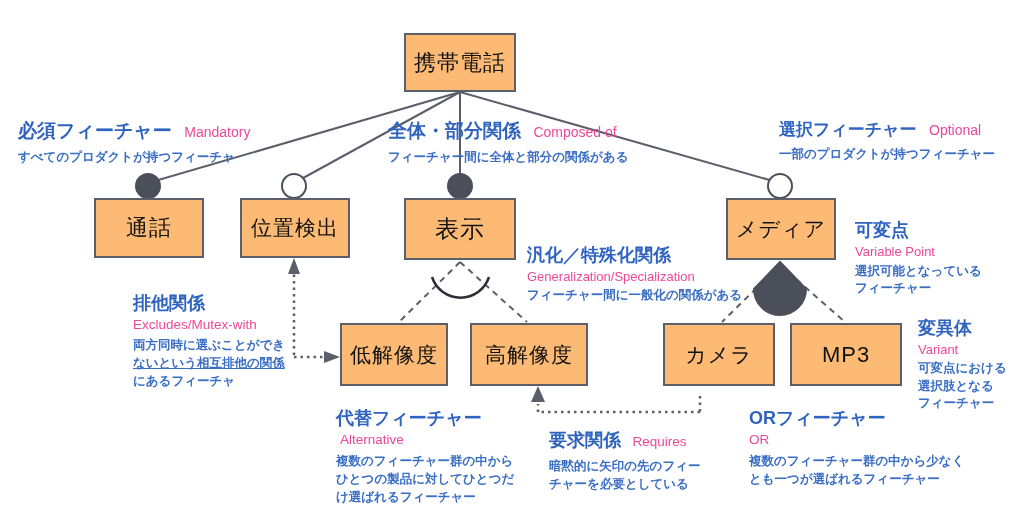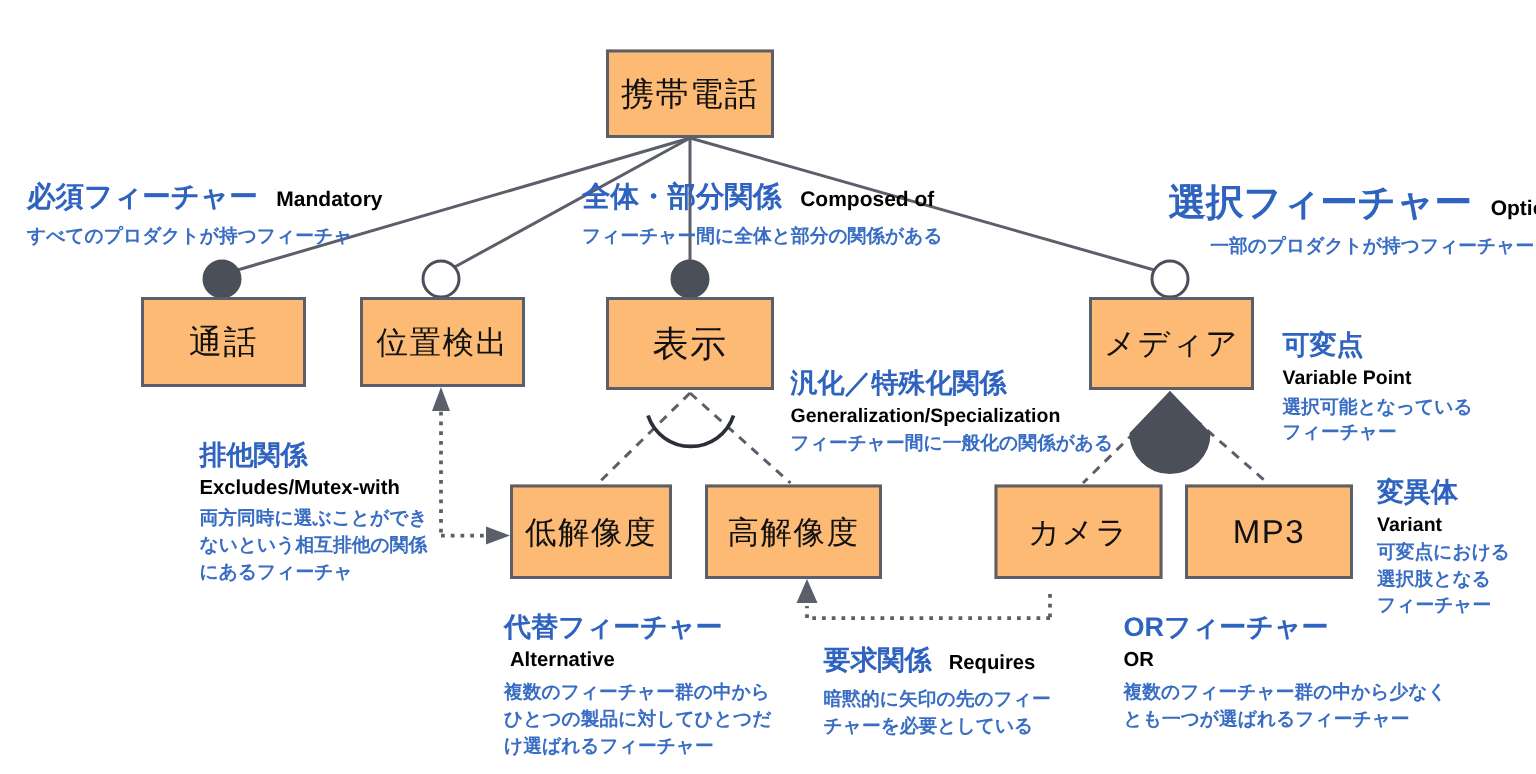--- a/index.html
+++ b/index.html
@@ -14,21 +14,21 @@
   .node{
     position:absolute;box-sizing:border-box;
     border:2px solid #5a5f6a;background:#fdba74;
     display:flex;align-items:center;justify-content:center;
     color:#111111;letter-spacing:1px;
   }
   .node span{display:block;}
 
   .lg{position:absolute;color:#2f63c0;}
   .lg .ttl{font-weight:bold;color:#2f63c0;}
-  .lg .en{color:#000000;font-weight:bold;}
+  .lg .en{color:#ec4899;font-weight:normal;}
   .lg .desc{color:#3a6ec4;font-weight:bold;}
 </style>
 </head>
 <body>
 
 <div id="canvas">
 
   <svg class="svg-layer" viewBox="0 0 1024 516" xmlns="http://www.w3.org/2000/svg">
 
     <g stroke="#5a5f6a" stroke-width="2" fill="none">
@@ -117,21 +117,21 @@
   <div class="lg" style="left:388px;top:118px;">
     <div style="white-space:nowrap;">
       <span class="ttl" style="font-size:19px;">全体・部分関係</span>
       <span class="en" style="font-size:14px;margin-left:8px;">Composed of</span>
     </div>
     <div class="desc" style="font-size:12.5px;margin-top:5px;">フィーチャー間に全体と部分の関係がある</div>
   </div>
 
   <div class="lg" style="left:779px;top:118px;">
     <div style="white-space:nowrap;">
-      <span class="ttl" style="font-size:25px;">選択フィーチャー</span>
+      <span class="ttl" style="font-size:17px;">選択フィーチャー</span>
       <span class="en" style="font-size:14px;margin-left:8px;">Optional</span>
     </div>
     <div class="desc" style="font-size:12.5px;margin-top:5px;text-align:center;">一部のプロダクトが持つフィーチャー</div>
   </div>
 
   <div class="lg" style="left:855px;top:218px;">
     <div class="ttl" style="font-size:18px;">可変点</div>
     <div class="en" style="font-size:13px;margin-top:2px;">Variable Point</div>
     <div class="desc" style="font-size:12.5px;margin-top:4px;line-height:1.35;">選択可能となっている</div>
     <div class="desc" style="font-size:12.5px;line-height:1.35;">フィーチャー</div>
@@ -140,21 +140,21 @@
   <div class="lg" style="left:527px;top:243px;">
     <div class="ttl" style="font-size:18px;">汎化／特殊化関係</div>
     <div class="en" style="font-size:13px;margin-top:2px;">Generalization/Specialization</div>
     <div class="desc" style="font-size:12.5px;margin-top:3px;">フィーチャー間に一般化の関係がある</div>
   </div>
 
   <div class="lg" style="left:133px;top:291px;">
     <div class="ttl" style="font-size:18px;">排他関係</div>
     <div class="en" style="font-size:13.5px;margin-top:2px;">Excludes/Mutex-with</div>
     <div class="desc" style="font-size:12.5px;margin-top:4px;line-height:1.45;">両方同時に選ぶことができ</div>
-    <div class="desc" style="font-size:12.5px;line-height:1.45;">ないという相互排他の関係</div>
+    <div class="desc" style="font-size:12.5px;line-height:1.45;text-decoration:underline;">ないという相互排他の関係</div>
     <div class="desc" style="font-size:12.5px;line-height:1.45;">にあるフィーチャ</div>
   </div>
 
   <div class="lg" style="left:918px;top:316px;">
     <div class="ttl" style="font-size:18px;">変異体</div>
     <div class="en" style="font-size:13px;margin-top:2px;">Variant</div>
     <div class="desc" style="font-size:12.5px;margin-top:3px;line-height:1.4;">可変点における</div>
     <div class="desc" style="font-size:12.5px;line-height:1.4;">選択肢となる</div>
     <div class="desc" style="font-size:12.5px;line-height:1.4;">フィーチャー</div>
   </div>

